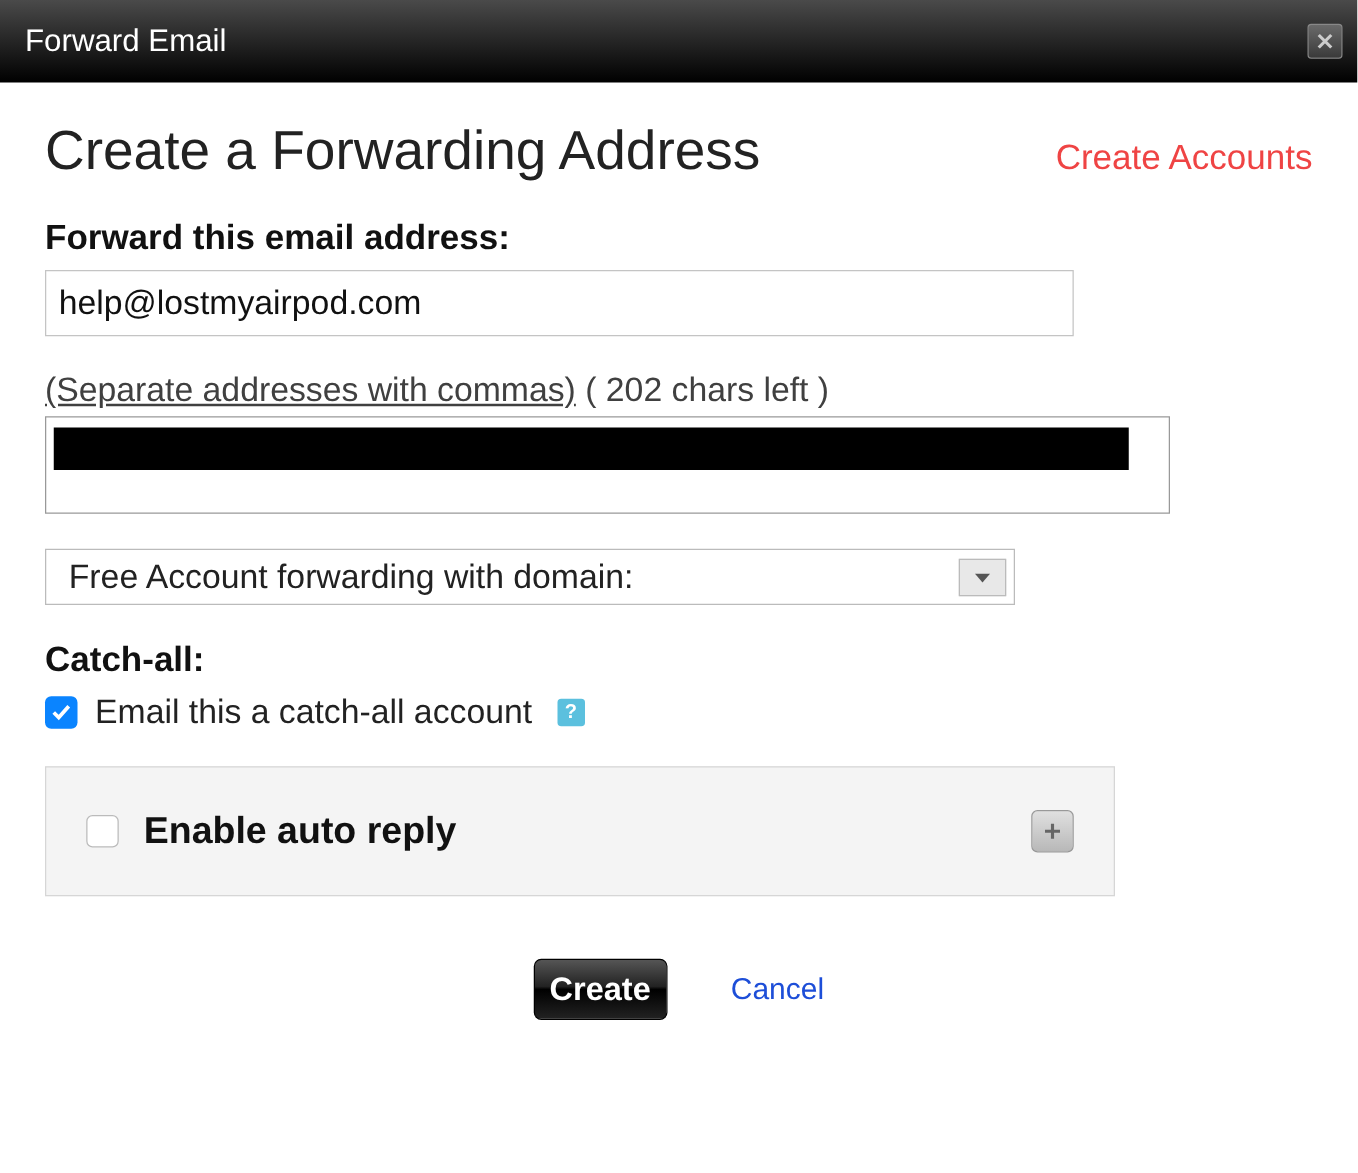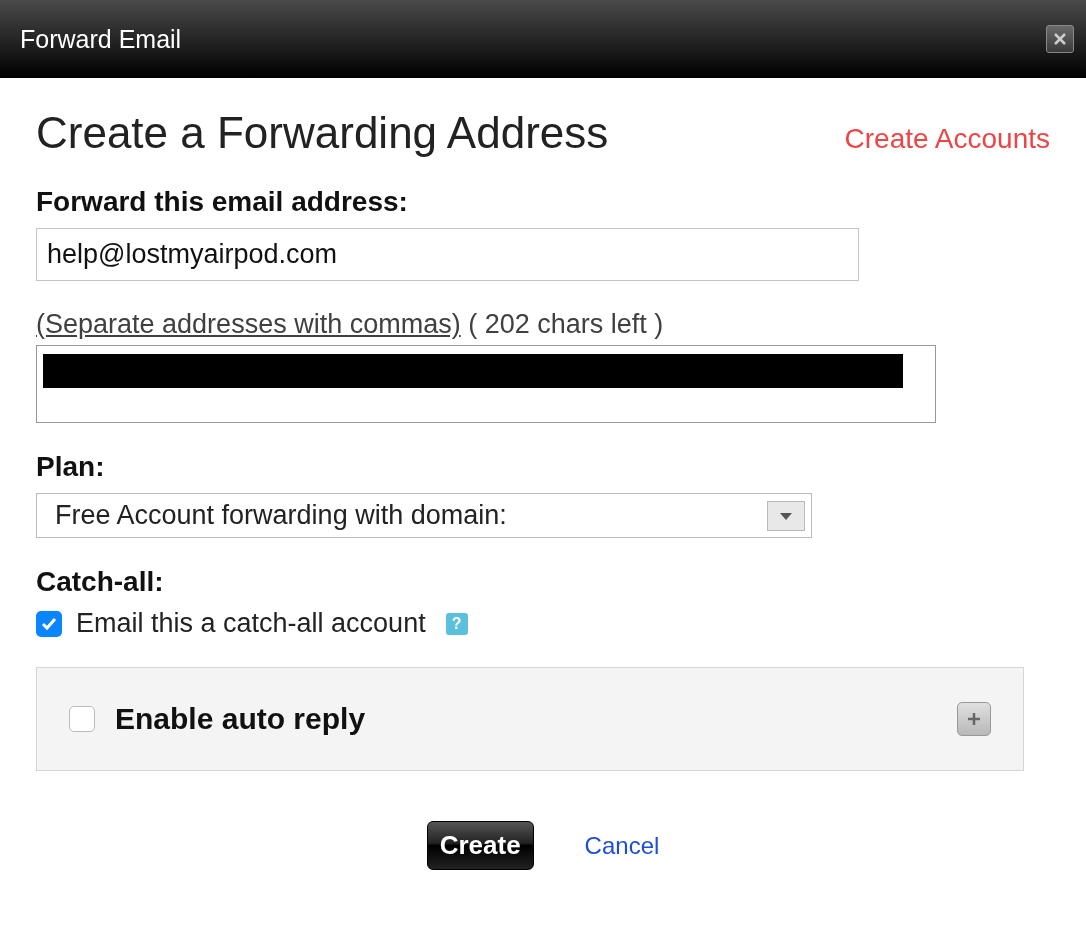--- a/index.html
+++ b/index.html
@@ -6,21 +6,21 @@
   body {
     margin: 0;
     font-family: "Helvetica Neue", Helvetica, Arial, sans-serif;
     background: #fff;
     width: 1086px;
     height: 938px;
   }
   .titlebar {
     background: linear-gradient(to bottom, #4a4a4a 0%, #000 100%);
     color: #fff;
-    height: 78px;
+    height: 66px;
     display: flex;
     align-items: center;
     justify-content: space-between;
     padding: 0 12px 0 20px;
   }
   .titlebar-title {
     font-size: 25px;
     font-weight: 500;
   }
   .close-btn {
@@ -155,21 +155,21 @@
     background: #5bc0de;
     border-radius: 3px;
     align-items: center;
     justify-content: center;
     color: #fff;
     font-size: 16px;
     font-weight: bold;
     margin-left: 6px;
   }
   .panel {
-    width: 988px;
+    width: 856px;
     border: 1px solid #d6d6d6;
     background: #f4f4f4;
     padding: 34px 32px;
     display: flex;
     align-items: center;
     justify-content: space-between;
     margin-bottom: 50px;
   }
   .panel-left {
     display: flex;
@@ -239,21 +239,20 @@
   <input class="text-input" type="text" value="help@lostmyairpod.com" style="">
 
   <div class="hint-row">
     <span class="underline">(Separate addresses with commas)</span>
     <span>( 202 chars left )</span>
   </div>
   <div class="textarea" contenteditable="true" style="">
     <span class="redacted"></span>
   </div>
 
-  <label class="field-label">Plan:</label>
   <div class="select-wrap">
     <span class="select-value">Free Account forwarding with domain:</span>
     <div class="select-caret">
       <svg viewBox="0 0 14 10">
           <polygon points="1,2 13,2 7,9"></polygon>
         </svg>
     </div>
   </div>
 
   <label class="field-label">Catch-all:</label>

